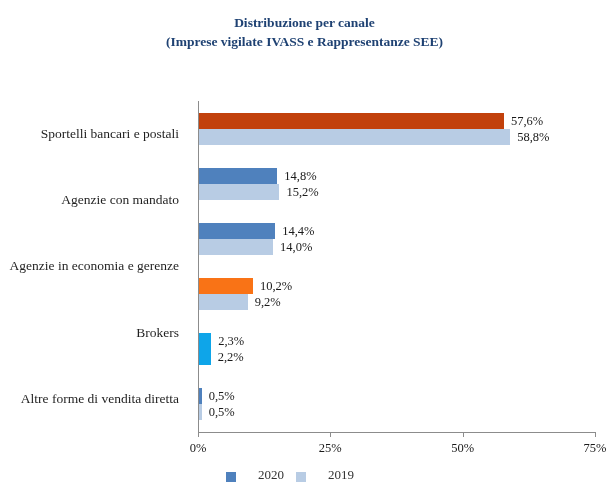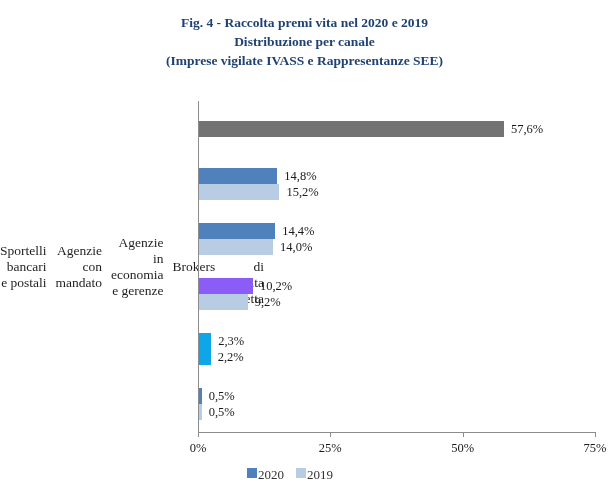--- a/index.html
+++ b/index.html
@@ -12,21 +12,21 @@
   }
   .title{
     position:absolute;left:0;top:13px;width:609px;
     text-align:center;
     font-weight:bold;
     font-size:13.5px;
     line-height:19px;
   }
   .cat-labels{
     position:absolute;left:0;top:101px;width:188px;height:331px;
-    display:flex;flex-direction:row;
+    display:flex;flex-direction:column;justify-content:flex-end;
   }
   .cat-cell{
     flex:1 1 0;
     display:flex;align-items:center;justify-content:flex-end;
     text-align:right;
     font-size:13.5px;
     color:#1f1f1f;
     padding-right:9px;
     line-height:16px;
   }
@@ -63,67 +63,69 @@
   }
   .x-tick-label{
     position:absolute;top:9px;
     transform:translateX(-50%);
     font-size:12.5px;color:#1a1a1a;white-space:nowrap;
   }
   .legend{
     position:absolute;left:0;top:468px;width:580px;
     display:flex;justify-content:center;align-items:center;gap:12px;
   }
-  .legend-item{display:flex;align-items:flex-start;gap:1px;}
+  .legend-item{display:flex;align-items:flex-end;gap:22px;}
   .legend-swatch{width:10px;height:10px;}
   .legend-label{font-size:13px;color:#333333;line-height:14px;}
 </style>
 </head>
 <body>
 
 <div class="canvas">
 
   <div class="title" id="title" style="color: rgb(31, 66, 115);">
-    <div>Fig. 4 - Raccolta premi vita nel 2020 e 2019</div>
     <div>Distribuzione per canale</div>
     <div>(Imprese vigilate IVASS e Rappresentanze SEE)</div>
   </div>
 
   <div class="cat-labels" id="catLabels">
       <div class="cat-cell">Sportelli bancari e postali</div>
       <div class="cat-cell">Agenzie con mandato</div>
       <div class="cat-cell">Agenzie in economia e gerenze</div>
       <div class="cat-cell">Brokers</div>
       <div class="cat-cell">Altre forme di vendita diretta</div>
     </div>
 
   <div class="plot" id="plot">
       <div class="plot-row">
-        <div class="bar" style="width: 76.8%; background: #737373;">
+        <div class="bar" style="width: 76.8%; background: #c2410c;">
           <span class="value-label">57,6%</span>
+        </div>
+        <div class="bar" style="width: 78.4%; background: rgb(184, 204, 228);">
+          <span class="value-label">58,8%</span>
         </div>
       </div>
       <div class="plot-row">
         <div class="bar" style="width: 19.7333%; background: rgb(79, 129, 189);">
           <span class="value-label">14,8%</span>
         </div>
         <div class="bar" style="width: 20.2667%; background: rgb(184, 204, 228);">
           <span class="value-label">15,2%</span>
         </div>
       </div>
       <div class="plot-row">
         <div class="bar" style="width: 19.2%; background: rgb(79, 129, 189);">
           <span class="value-label">14,4%</span>
         </div>
         <div class="bar" style="width: 18.6667%; background: rgb(184, 204, 228);">
           <span class="value-label">14,0%</span>
         </div>
       </div>
       <div class="plot-row">
-        <div class="bar" style="width: 13.6%; background: #8b5cf6;">
+        <div class="bar" style="width: 13.6%; background: #f97316;">
           <span class="value-label">10,2%</span>
         </div>
         <div class="bar" style="width: 12.2667%; background: rgb(184, 204, 228);">
           <span class="value-label">9,2%</span>
         </div>
       </div>
       <div class="plot-row">
         <div class="bar" style="width: 3.06667%; background: #0ea5e9;">
           <span class="value-label">2,3%</span>
         </div>

